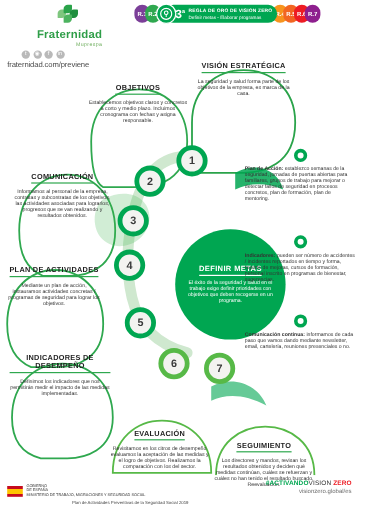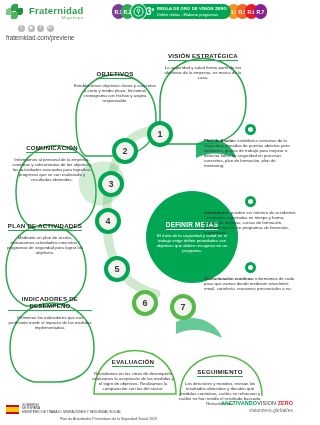--- a/index.html
+++ b/index.html
@@ -8,21 +8,21 @@
     background:#ffffff;
     font-family:"Liberation Sans", sans-serif;
     overflow:hidden;
     position:relative;
   }
   .root{position:absolute;inset:0;}
 
   
   .header{position:absolute;left:0;top:0;width:300px;height:30px;}
   .brand{position:absolute;left:6px;top:4px;width:104px;}
-  .brand-row{display:flex;align-items:center;gap:3px;}
+  .brand-row{display:flex;align-items:center;gap:3px;flex-direction:column;}
   .logo-mark{width:20px;height:18px;position:relative;flex:0 0 auto;}
   .logo-mark span{
     position:absolute;width:7px;height:7px;border-radius:50% 10% 50% 10%;
     background:#2aa34a;
   }
   .lm1{left:0;top:4px;background:#7ec67e !important;}
   .lm2{left:5px;top:0;}
   .lm3{left:10px;top:4px;background:#1f8f3e !important;}
   .lm4{left:5px;top:8px;background:#4cb35f !important;}
   .brand-name{font-size:9.5px;font-weight:bold;color:#2f9e49;letter-spacing:.2px;line-height:10px;}

